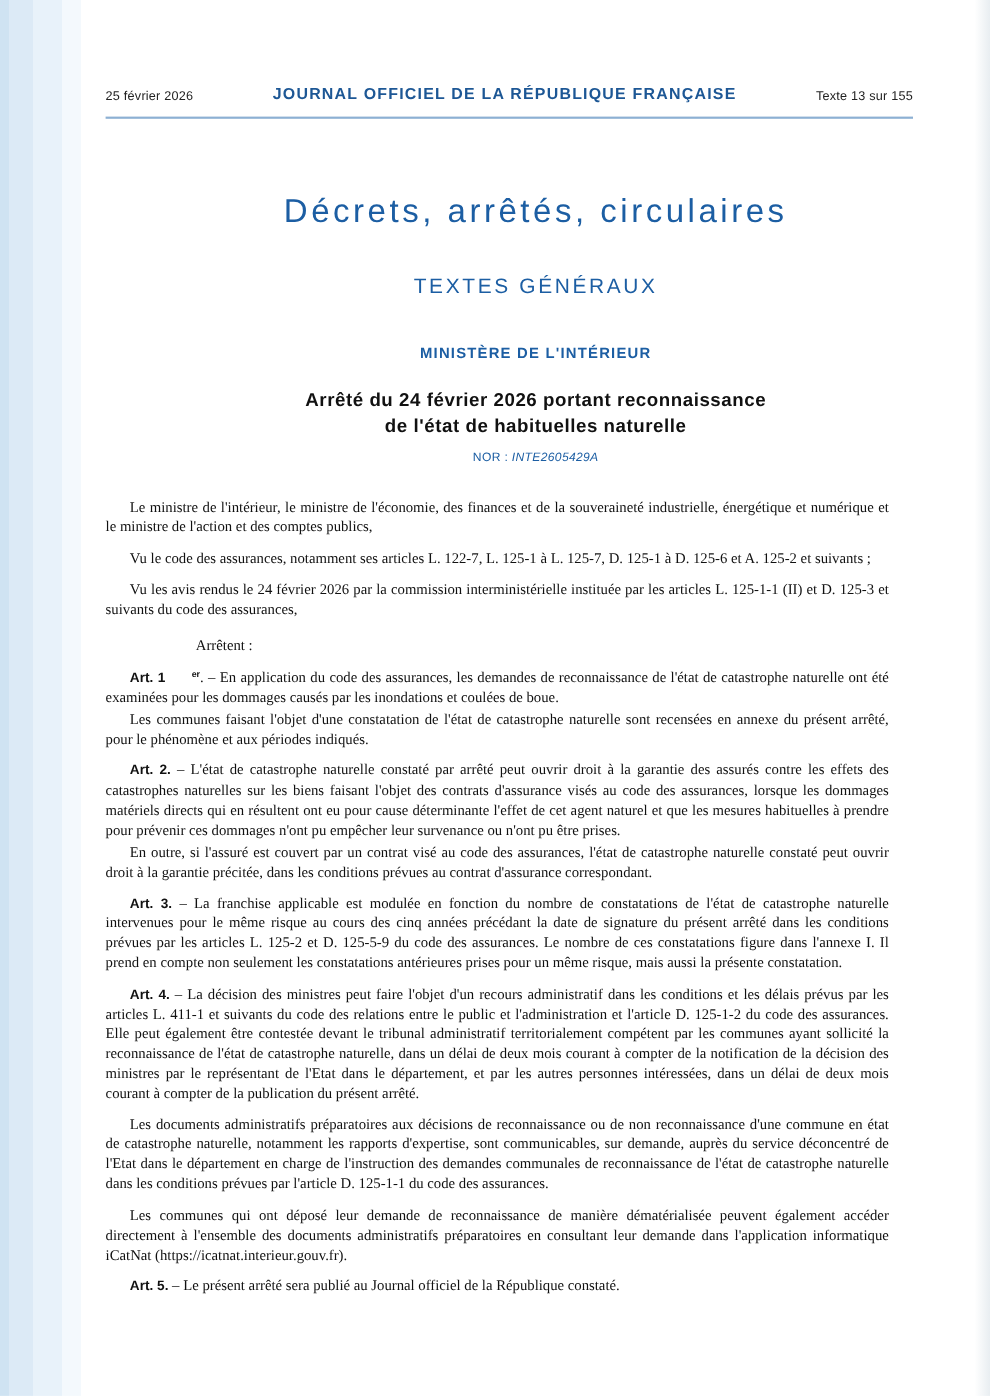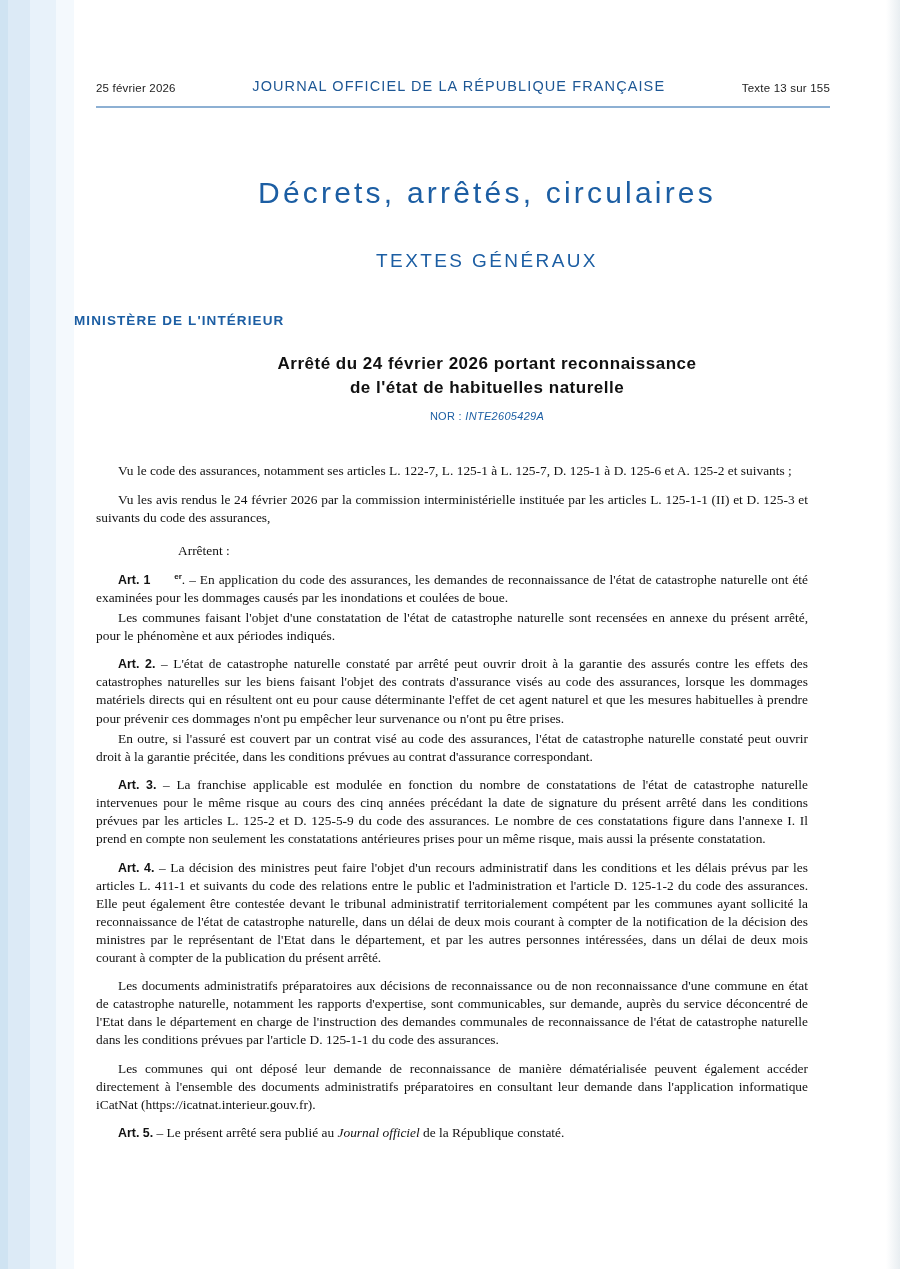--- a/index.html
+++ b/index.html
@@ -60,21 +60,21 @@
   .header .date {
     font-size: 11.5px;
     color: #222;
     letter-spacing: 0.2px;
     white-space: nowrap;
   }
   .header .jo-title {
     font-size: 14.5px;
     letter-spacing: 1.1px;
     color: #1d5795;
-    font-weight: 400;
+    font-weight: 700;
     white-space: nowrap;
   }
   .header .folio {
     font-size: 11.5px;
     color: #222;
     letter-spacing: 0.2px;
     white-space: nowrap;
   }
   .header-rule {
     position: absolute;
@@ -109,21 +109,21 @@
     font-size: 19px;
     letter-spacing: 2.4px;
     color: #1c5ea3;
     font-weight: 400;
   }
   .ministry {
     position: absolute;
     left: 74px;
     right: 0;
     top: 313px;
-    text-align: left;
+    text-align: center;
     font-family: "Liberation Sans", sans-serif;
     font-size: 13.5px;
     letter-spacing: 1.1px;
     color: #1c5ea3;
     font-weight: bold;
   }
   .decree-title {
     position: absolute;
     left: 74px;
     right: 0;
@@ -180,21 +180,21 @@
   .art-label {
     font-family: "Liberation Sans", sans-serif;
     font-weight: bold;
     font-size: 12.4px;
   }
   .art-label sup {
     font-size: 8px;
     vertical-align: super;
     margin-left: 24px;
   }
-  .it { font-style: italic; }
+  .it { }
 </style>
 </head>
 <body>
 
 <div class="page">
   <div class="sheet"></div>
 
   <div class="header">
     <span class="date">25 février 2026</span>
     <span class="jo-title">JOURNAL OFFICIEL DE LA RÉPUBLIQUE FRANÇAISE</span>
@@ -207,20 +207,21 @@
   <div class="ministry">MINISTÈRE DE L'INTÉRIEUR</div>
   <div class="decree-title">
     <span>Arrêté du 24 février 2026 portant reconnaissance</span><br>
     <span>de l'état de habituelles naturelle</span>
   </div>
   <div class="nor">
     <span>NOR : </span><span class="nor-value">INTE2605429A</span>
   </div>
 
   <div class="body-text">
+    <p>Le ministre de l'intérieur, le ministre de l'économie, des finances et de la souveraineté industrielle, énergétique et numérique et le ministre de l'action et des comptes publics,</p>
     <p class="gap">Vu le code des assurances, notamment ses articles L. 122-7, L. 125-1 à L. 125-7, D. 125-1 à D. 125-6 et A. 125-2 et suivants ;</p>
     <p class="gap">Vu les avis rendus le 24 février 2026 par la commission interministérielle instituée par les articles L. 125-1-1 (II) et D. 125-3 et suivants du code des assurances,</p>
 
     <p class="arretent">Arrêtent :</p>
 
     <p class="gap">
       <span class="art-label"><span>Art. 1</span><sup>er</sup></span><span>. – </span><span>En application du code des assurances, les demandes de reconnaissance de l'état de catastrophe naturelle ont été examinées pour les dommages causés par les inondations et coulées de boue.</span>
     </p>
     <p>Les communes faisant l'objet d'une constatation de l'état de catastrophe naturelle sont recensées en annexe du présent arrêté, pour le phénomène et aux périodes indiqués.</p>
 

